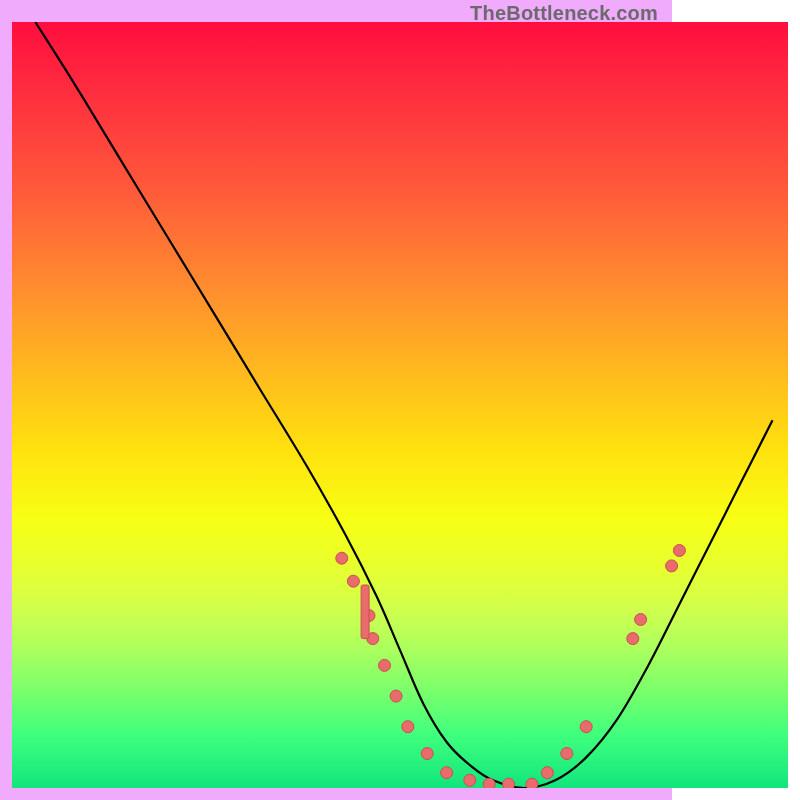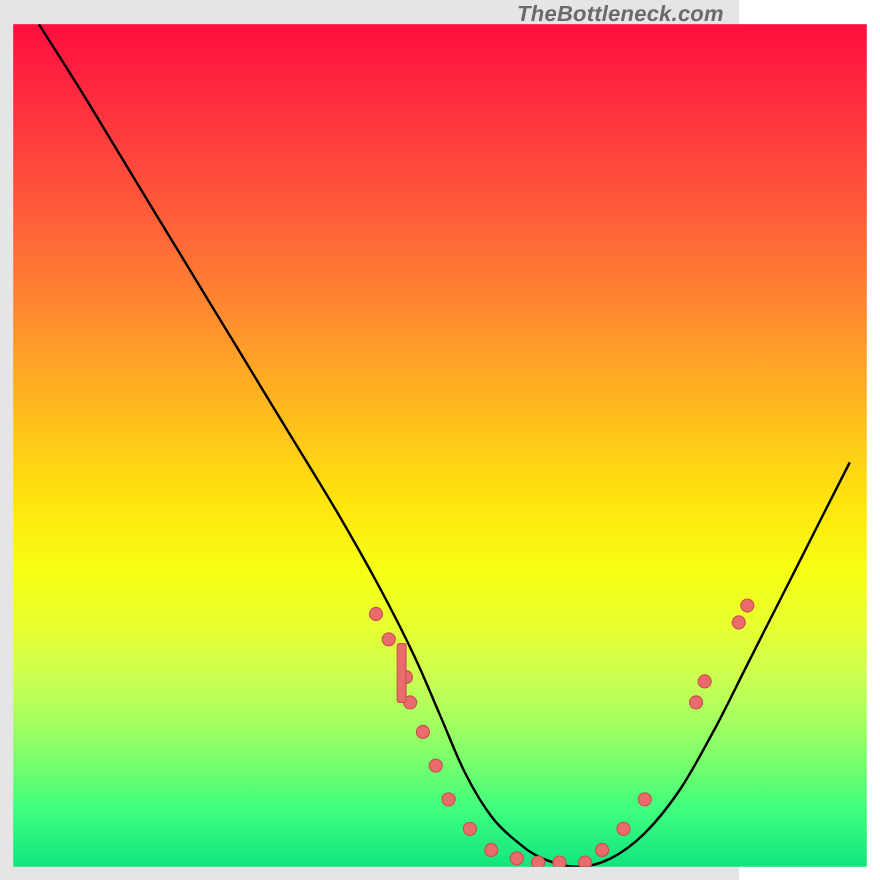--- a/index.html
+++ b/index.html
@@ -7,22 +7,21 @@
     padding: 0;
     width: 800px;
     height: 800px;
     overflow: hidden;
     font-family: Arial, Helvetica, sans-serif;
   }
   .frame {
     position: relative;
     width: 672px;
     height: 800px;
-    background: #e5e5e5;
-    font-style: italic;
+    background: #f0abfc;
   }
   .plot {
     position: absolute;
     
     left: 12px;
     top: 22px;
     width: 776px;
     height: 766px;
     box-sizing: border-box;
     

